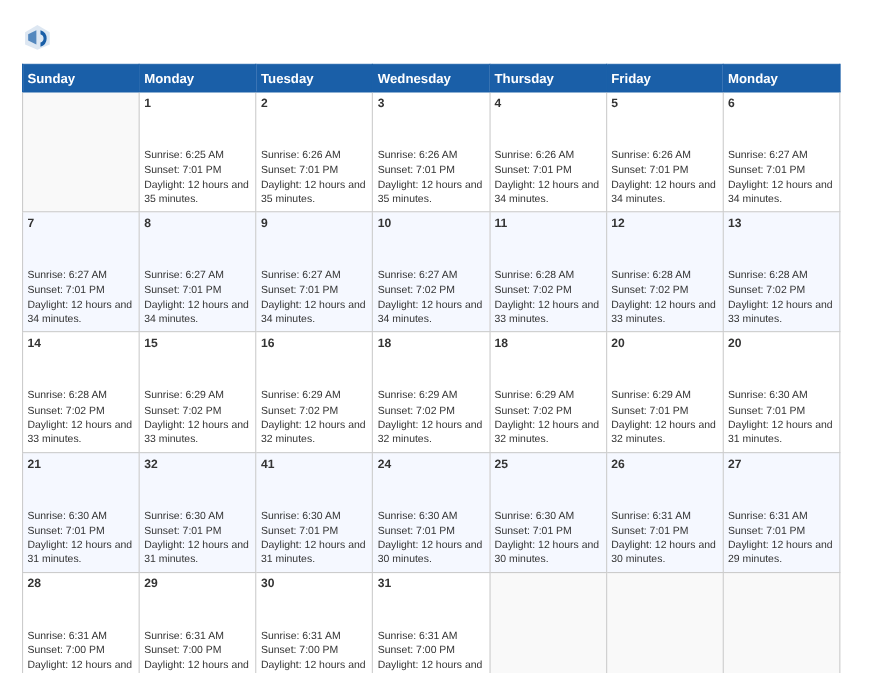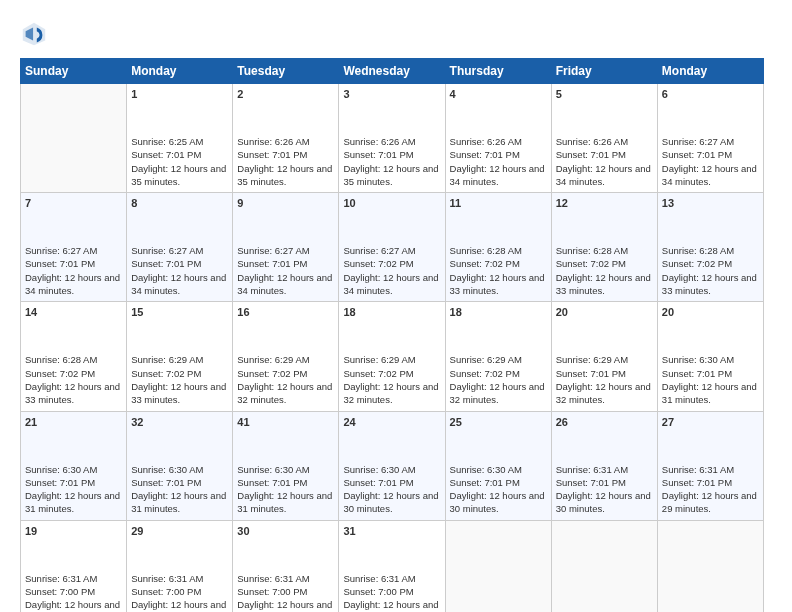--- a/index.html
+++ b/index.html
@@ -253,21 +253,21 @@
             <span class="day-number">26</span>
             <div class="day-info">Sunrise: 6:31 AM<br>Sunset: 7:01 PM<br>Daylight: 12 hours and 30 minutes.</div>
           </td>
           <td>
             <span class="day-number">27</span>
             <div class="day-info">Sunrise: 6:31 AM<br>Sunset: 7:01 PM<br>Daylight: 12 hours and 29 minutes.</div>
           </td>
         </tr>
         <tr>
           <td>
-            <span class="day-number">19</span>
+            <span class="day-number">28</span>
             <div class="day-info">Sunrise: 6:31 AM<br>Sunset: 7:00 PM<br>Daylight: 12 hours and 29 minutes.</div>
           </td>
           <td>
             <span class="day-number">29</span>
             <div class="day-info">Sunrise: 6:31 AM<br>Sunset: 7:00 PM<br>Daylight: 12 hours and 29 minutes.</div>
           </td>
           <td>
             <span class="day-number">30</span>
             <div class="day-info">Sunrise: 6:31 AM<br>Sunset: 7:00 PM<br>Daylight: 12 hours and 28 minutes.</div>
           </td>

